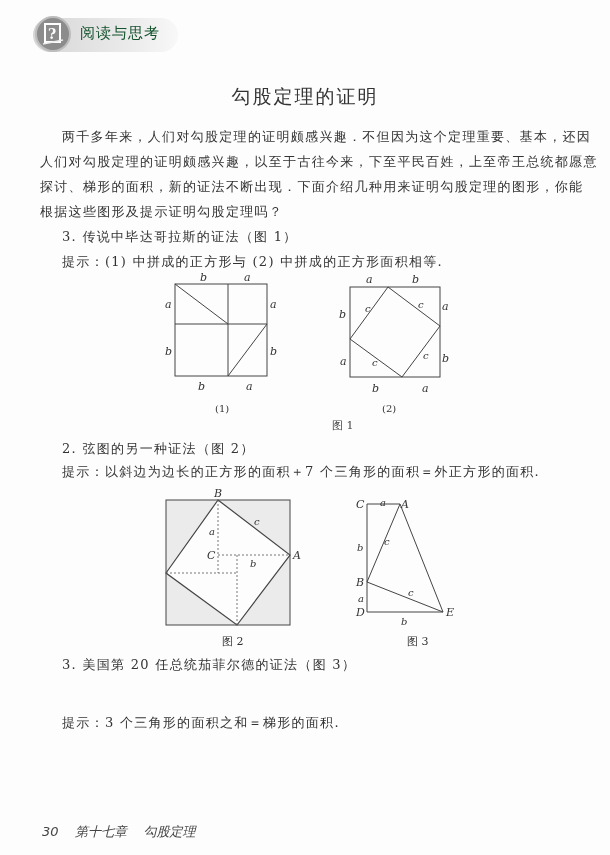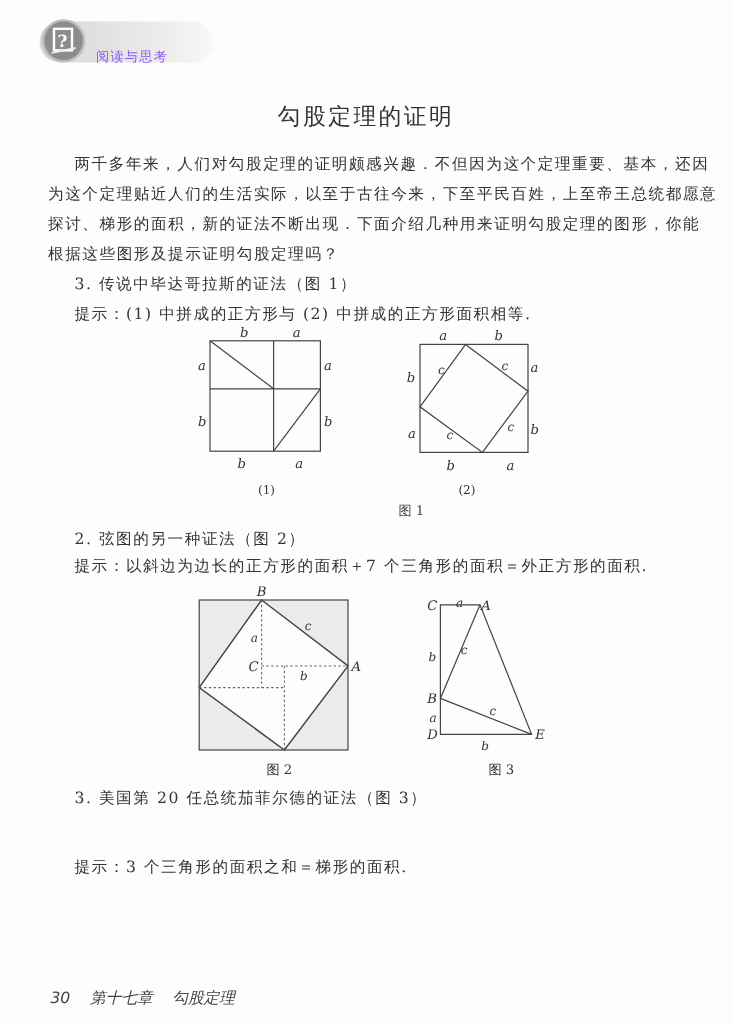--- a/index.html
+++ b/index.html
@@ -13,21 +13,21 @@
     left: 33px; top: 18px; width: 145px; height: 34px;
     background: linear-gradient(to right, #d6d6d6, #ececec 70%, #f8f8f8);
     border-radius: 17px;
   }
   .badge-icon {
     left: 35px; top: 16px; width: 36px; height: 36px; border-radius: 50%;
     background: #8c8c8c; border: 2px solid #bcbcbc; box-sizing: border-box;
   }
   .badge-icon svg { display: block; }
   .badge-text {
-    left: 80px; top: 40px; font-size: 11px; color: #8b5cf6;
+    left: 80px; top: 24px; font-size: 15px; color: #14532d;
     font-family: "DejaVu Sans", "Liberation Sans", sans-serif; letter-spacing: 1px;
   }
   .title {
     left: 0; width: 610px; top: 84px; text-align: center; font-size: 19px;
     letter-spacing: 2px; color: #333;
   }
   .line { position: absolute; font-size: 13px; letter-spacing: 1.3px; color: #333; white-space: nowrap; }
   .cap { position: absolute; font-size: 11px; color: #444; padding-left: 33px; }
   svg text { font-family: "DejaVu Serif", "Liberation Serif", serif; font-style: italic; fill: #333; }
   .footer {
@@ -44,21 +44,21 @@
     <rect x="8" y="6" width="15" height="18" fill="none" stroke="#fff" stroke-width="2"></rect>
     <text x="11" y="21" font-size="14" style="fill:#fff;font-style:normal;font-weight:bold;">?</text>
     <path d="M6 26 L26 22" stroke="#eee" stroke-width="1.5"></path>
   </svg>
 </div>
 <div class="abs badge-text">阅读与思考</div>
 
 <div class="abs title">勾股定理的证明</div>
 
 <div class="line" style="left:62px;top:128px;">两千多年来，人们对勾股定理的证明颇感兴趣．不但因为这个定理重要、基本，还因</div>
-<div class="line" style="left:40px;top:153px;">为这个定理贴近人们的生活实际，以至于古往今来，下至平民百姓，上至帝王总统都愿意</div>
+<div class="line" style="left:40px;top:153px;">人们对勾股定理的证明颇感兴趣，以至于古往今来，下至平民百姓，上至帝王总统都愿意</div>
 <div class="line" style="left:40px;top:178px;">探讨、梯形的面积，新的证法不断出现．下面介绍几种用来证明勾股定理的图形，你能</div>
 <div class="line" style="left:40px;top:203px;">根据这些图形及提示证明勾股定理吗？</div>
 
 <div class="line" style="left:62px;top:228px;">3. 传说中毕达哥拉斯的证法（图 1）</div>
 <div class="line" style="left:62px;top:253px;">提示：(1) 中拼成的正方形与 (2) 中拼成的正方形面积相等.</div>
 
 <svg class="abs" style="left:160px;top:272px;" width="130" height="150">
   <g stroke="#444" stroke-width="1" fill="none">
     <rect x="15" y="12" width="92" height="92"></rect>
     <line x1="15" y1="52" x2="107" y2="52"></line>

